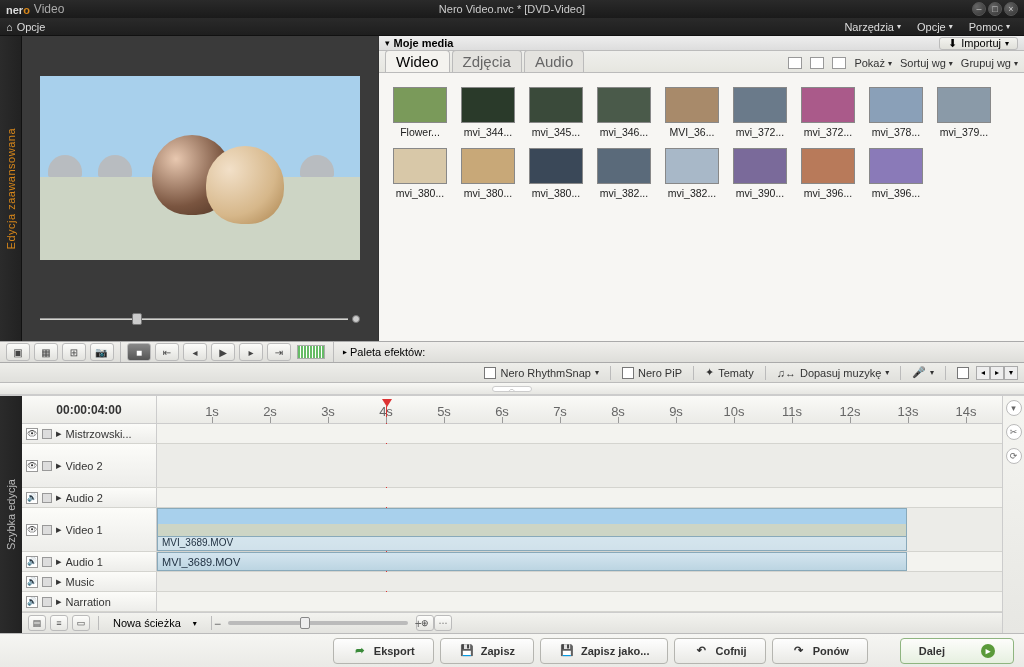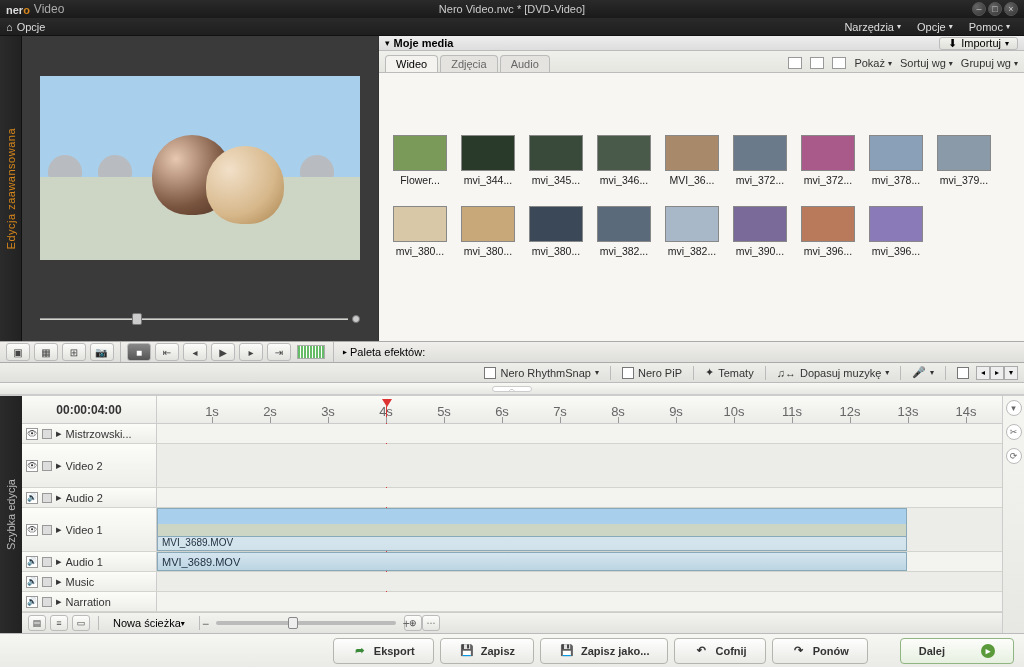--- a/index.html
+++ b/index.html
@@ -35,26 +35,26 @@
 .preview-slider { width: 320px; height: 28px; margin-top: 45px; display:flex; align-items:center; position:relative; }
 .preview-slider .track { flex:1; height:2px; background:#999; position:relative; }
 .preview-slider .thumb { position:absolute; left:30%; top:-5px; width:10px; height:12px; background:#ccc; border:1px solid #777; border-radius:2px; }
 .preview-slider .end { width:8px; height:8px; border-radius:50%; background:#ccc; border:1px solid #777; margin-left:4px; }
 
 .media-pane { flex: 1; background: #f7f6f3; display: flex; flex-direction: column; border-left: 1px solid #333; }
 .media-header { height: 15px; background: linear-gradient(#eee,#ddd); border-bottom: 1px solid #bbb; display:flex; align-items:center; padding:0 6px; }
 .media-header .tri { font-size:9px; margin-right:4px; }
 .media-header .imp { margin-left:auto; display:flex; align-items:center; gap:4px; padding:0 8px; background:linear-gradient(#f3f3ef,#e0e0da); border:1px solid #bbb; border-radius:3px; height:13px; cursor:pointer; }
 .media-tabsrow { height: 22px; background: linear-gradient(#efefec,#e6e6e0); border-bottom:1px solid #bbb; display:flex; align-items:flex-end; padding:0 6px; }
-.m-tab { padding: 2px 10px; background:#f4f3ef; border:1px solid #bbb; border-bottom:none; border-radius:4px 4px 0 0; margin-right:2px; cursor:pointer; font-size:11px; }
+.m-tab { padding: 2px 10px; background:#f4f3ef; border:1px solid #bbb; border-bottom:none; border-radius:4px 4px 0 0; margin-right:2px; cursor:pointer; font-size:15px; }
 .m-tab.inactive { background:#e4e3df; color:#666; }
 .media-tabsrow .tools { margin-left:auto; display:flex; align-items:center; gap:8px; padding-bottom:3px; }
 .view-ico { width:14px; height:12px; border:1px solid #999; background:#fff; display:inline-block; cursor:pointer; }
 .media-tool { display:flex; align-items:center; gap:3px; cursor:pointer; color:#333; }
-.thumbs { flex:1; padding: 14px 10px 4px 14px; display:flex; flex-wrap:wrap; gap: 20px 14px; align-content:flex-start; overflow:hidden;margin-top:48px; }
+.thumbs { flex:1; padding: 14px 10px 4px 14px; display:flex; flex-wrap:wrap; gap: 10px 14px; align-content:flex-start; overflow:hidden; }
 .thumb-item { width: 54px; display:flex; flex-direction:column; align-items:center; gap:3px; cursor:pointer; }
 .thumb-item .pic { width:54px; height:36px; background:#556b4a; border:1px solid #888; }
 .thumb-item .lbl { font-size:10.5px; color:#222; white-space:nowrap; overflow:hidden; text-overflow:ellipsis; width:54px; text-align:center; }
 
 
 .transport-row { height: 22px; background: linear-gradient(#f0efec,#dededa); border-top:1px solid #aaa; border-bottom:1px solid #aaa; display:flex; align-items:center; }
 .t-sect { display:flex; align-items:center; border-right:1px solid #bbb; height:100%; }
 .t-btn { width:24px; height:18px; background:linear-gradient(#fcfcfa,#e2e2de); border:1px solid #bbb; border-radius:3px; margin:0 2px; display:flex; align-items:center; justify-content:center; cursor:pointer; font-size:10px; color:#444; }
 .t-btn.sq { background:linear-gradient(#888,#555); color:#fff; }
 .vu { width:28px; height:14px; border:1px solid #aaa; background:repeating-linear-gradient(90deg,#6b6,#6b6 2px,#fff 2px,#fff 3px); margin:0 4px; }
@@ -99,21 +99,21 @@
 .clip .clip-thumb { flex:1; background: linear-gradient(to bottom,#a8d0ec 55%, #cdd5c5 55%); }
 .clip .clip-lbl { height:14px; font-size:10px; padding:0 4px; color:#234; background:rgba(255,255,255,0.3); border-top:1px solid #88a9ba; }
 .aclip { position:absolute; top:0; bottom:0; background: linear-gradient(#d4e5ef,#bcd5e2); border:1px solid #88a9ba; font-size:10px; padding:0 4px; color:#234; display:flex;align-items:center; }
 
 .timeline-sidebar { width:22px; background:linear-gradient(#f5f5f1,#e7e7e3); border-left:1px solid #ccc; display:flex; flex-direction:column; align-items:center; padding-top:4px; gap:8px; }
 .ts-btn { width:16px; height:16px; border:1px solid #bbb; border-radius:8px; background:#fff; cursor:pointer; display:flex;align-items:center;justify-content:center; font-size:9px; color:#666; }
 
 
 .tl-bottom { height:22px; background:linear-gradient(#f3f3ef,#e3e3df); border-top:1px solid #ccc; display:flex; align-items:center; padding:0 6px; gap:4px; }
 .tb-btn { width:18px; height:16px; background:linear-gradient(#fdfdfb,#e6e6e2); border:1px solid #bbb; border-radius:3px; cursor:pointer; display:flex;align-items:center;justify-content:center; font-size:9px; color:#444; }
-.new-track { display:flex; align-items:center; gap:0; padding:0 6px; cursor:pointer; }
+.new-track { display:flex; align-items:center; gap:12px; padding:0 6px; cursor:pointer; }
 .zoom-slider { width:180px; height:4px; background:#bbb; border-radius:2px; position:relative; margin:0 8px; }
 .zoom-slider .zt { position:absolute; left:40%; top:-4px; width:10px;height:12px;background:#eee;border:1px solid #888;border-radius:2px; }
 .zoom-slider .zm { position:absolute; top:-4px; font-size:12px; color:#666; }
 
 
 .action-bar { height: 34px; background: linear-gradient(#f6f6f3,#eaeae6); border-top:1px solid #bbb; display:flex; align-items:center; padding:0 10px; gap:6px; }
 .action-btn { height:26px; padding:0 18px; background:linear-gradient(#fefefe,#e9e9e5); border:1px solid #b5b5b0; border-radius:4px; display:flex; align-items:center; gap:6px; cursor:pointer; color:#333; font-weight:bold; font-size:12px; }
 .action-btn.primary { background:linear-gradient(#fdfdfb,#e6f0e0); border-color:#8fb580;gap:36px; }
 .action-btn .aico { width:16px; height:16px; display:flex;align-items:center;justify-content:center; }
 .action-bar .spacer { flex:1; }

